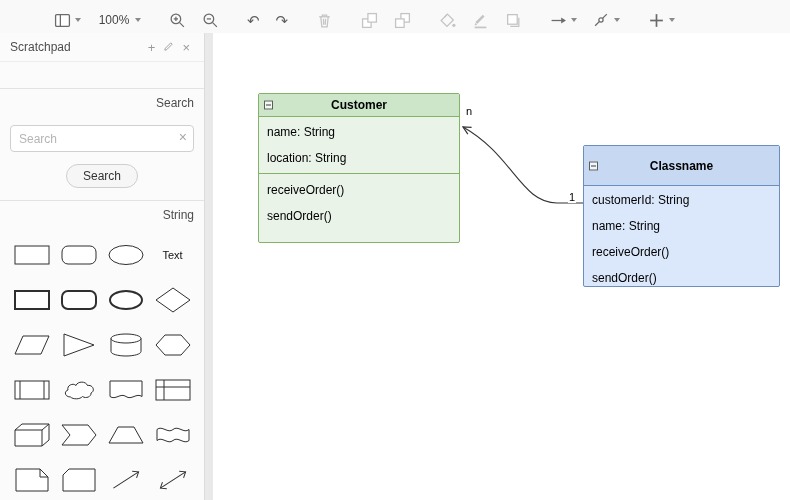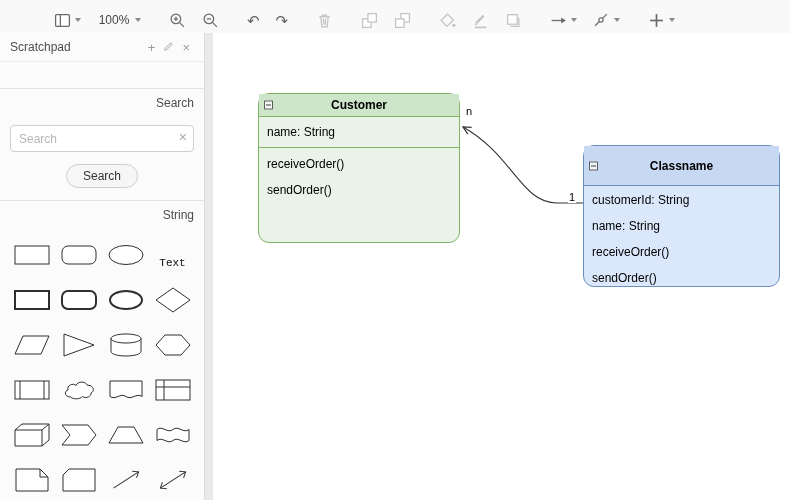--- a/index.html
+++ b/index.html
@@ -40,31 +40,31 @@
     padding:0 24px 0 8px; font-size:12px; color:#333; background:#fff; outline:none;
     font-family:"Liberation Sans", sans-serif; }
   .search-input::placeholder { color:#b5b5b5; }
   .clear-x { position:absolute; right:7px; top:5px; color:#a8a8a8; font-size:14px;
     line-height:14px; cursor:pointer; }
   .search-btn-row { display:flex; justify-content:center; padding:10px 0 12px 0; }
   .search-btn { font-size:12px; color:#333; background:#f6f6f6;
     border:1px solid #cfcfcf; border-radius:12px; padding:4px 16px; cursor:pointer; }
   .shape-grid { display:grid; grid-template-columns:repeat(4,1fr);
     row-gap:17px; padding:12px 8px; justify-items:center; align-items:center; }
-  .shape-cell { width:42px; height:28px; display:flex; align-items:flex-end;
-    justify-content:center; cursor:pointer;font-family:Liberation Mono, monospace; }
+  .shape-cell { width:42px; height:28px; display:flex; align-items:center;
+    justify-content:center; cursor:pointer; }
   .shp { stroke:#2f2f2f; stroke-width:1; fill:#ffffff; }
   .shp.bold { stroke-width:2; }
   .shape-text-label { font-size:11px; color:#111; }
 
   
   .gutter { position:absolute; top:33px; left:205px; width:8px; bottom:0; background:#e9e9e9; }
   .canvas { position:absolute; top:33px; left:213px; right:0; bottom:0; background:#ffffff; }
 
-  .uml { position:absolute; border-radius:11px; font-size:12px; color:#000; }
+  .uml { position:absolute; border-radius:2px; font-size:12px; color:#000; }
   .uml-header { position:relative; display:flex; align-items:center; justify-content:center;
     font-weight:bold; }
   .collapse { position:absolute; left:5px; top:50%; transform:translateY(-50%);
     width:9px; height:9px; border:1px solid #5c5c5c; background:rgba(255,255,255,.75);
     display:flex; align-items:center; justify-content:center; cursor:pointer; }
   .collapse i { display:block; width:5px; height:1px; background:#3c3c3c; }
   .uml-row { height:26px; display:flex; align-items:center; padding:0 8px; }
 
   .uml-customer { left:45px; top:60px; width:202px; height:150px;
     border:1px solid var(--customer-stroke); background:var(--customer-body); }
@@ -400,20 +400,21 @@
 
   <div class="uml uml-customer">
     <div class="uml-header">
       <span class="collapse">
           <i></i>
         </span>
       <span>Customer</span>
     </div>
     <div class="uml-body">
       <div class="uml-row">name: String</div>
+      <div class="uml-row">location: String</div>
       <div class="uml-divider"></div>
       <div class="uml-row">receiveOrder()</div>
       <div class="uml-row">sendOrder()</div>
     </div>
   </div>
 
   <div class="uml uml-classname">
     <div class="uml-header">
       <span class="collapse">
           <i></i>

